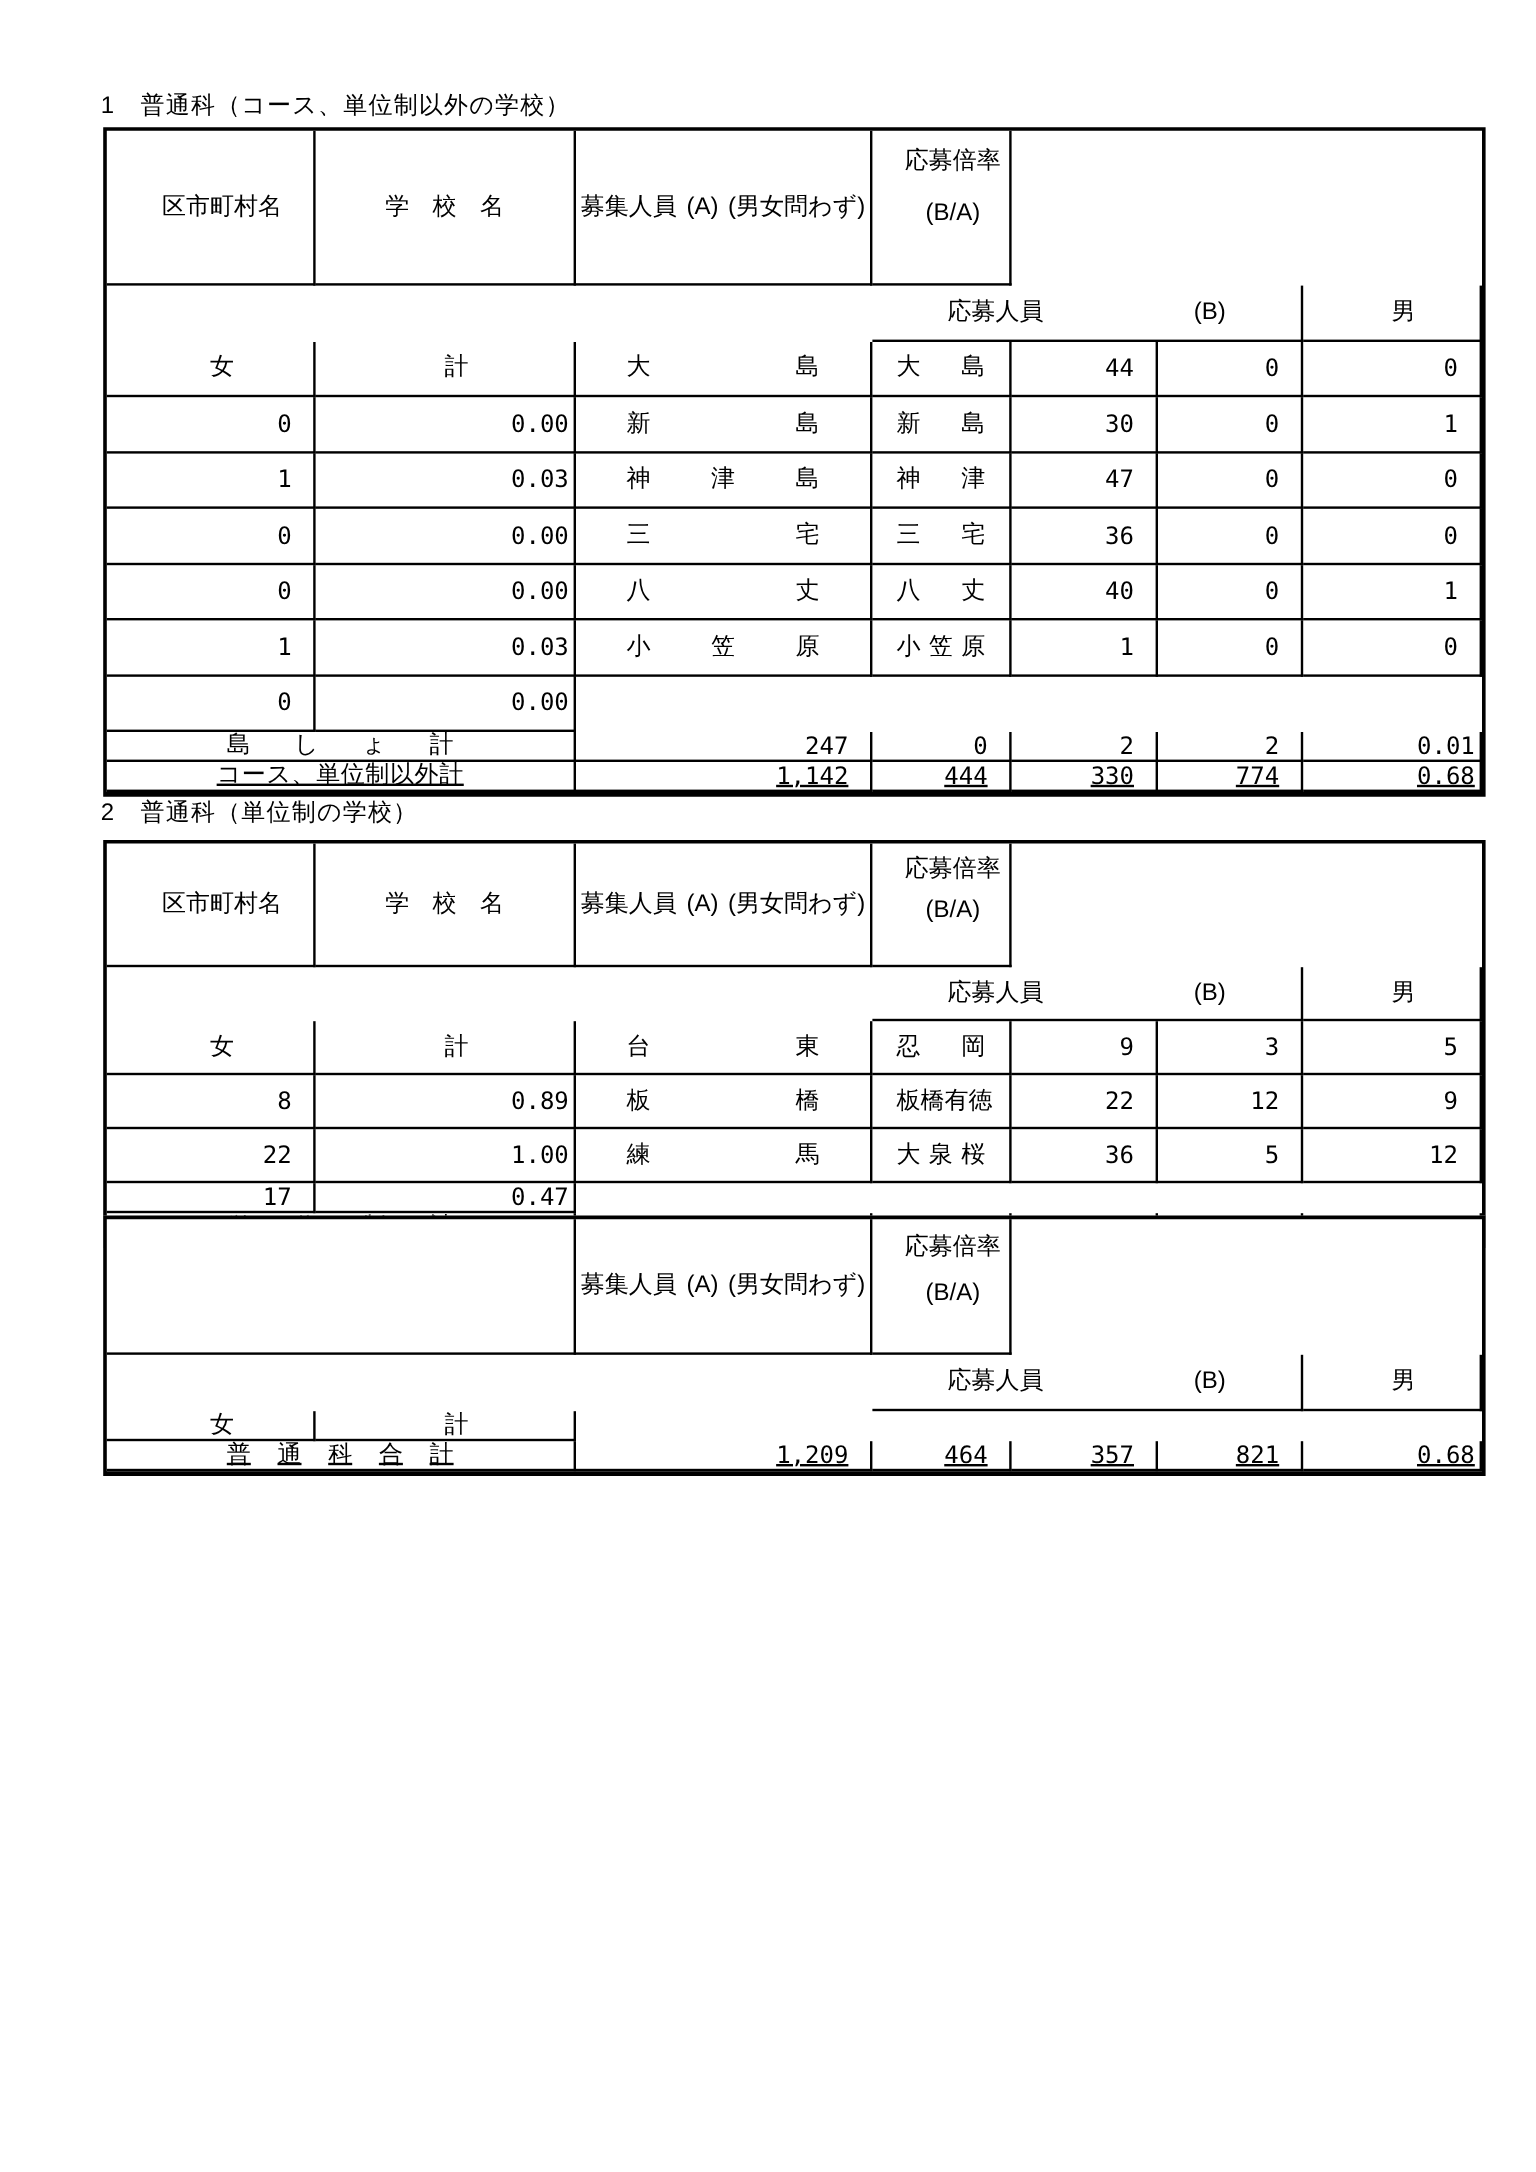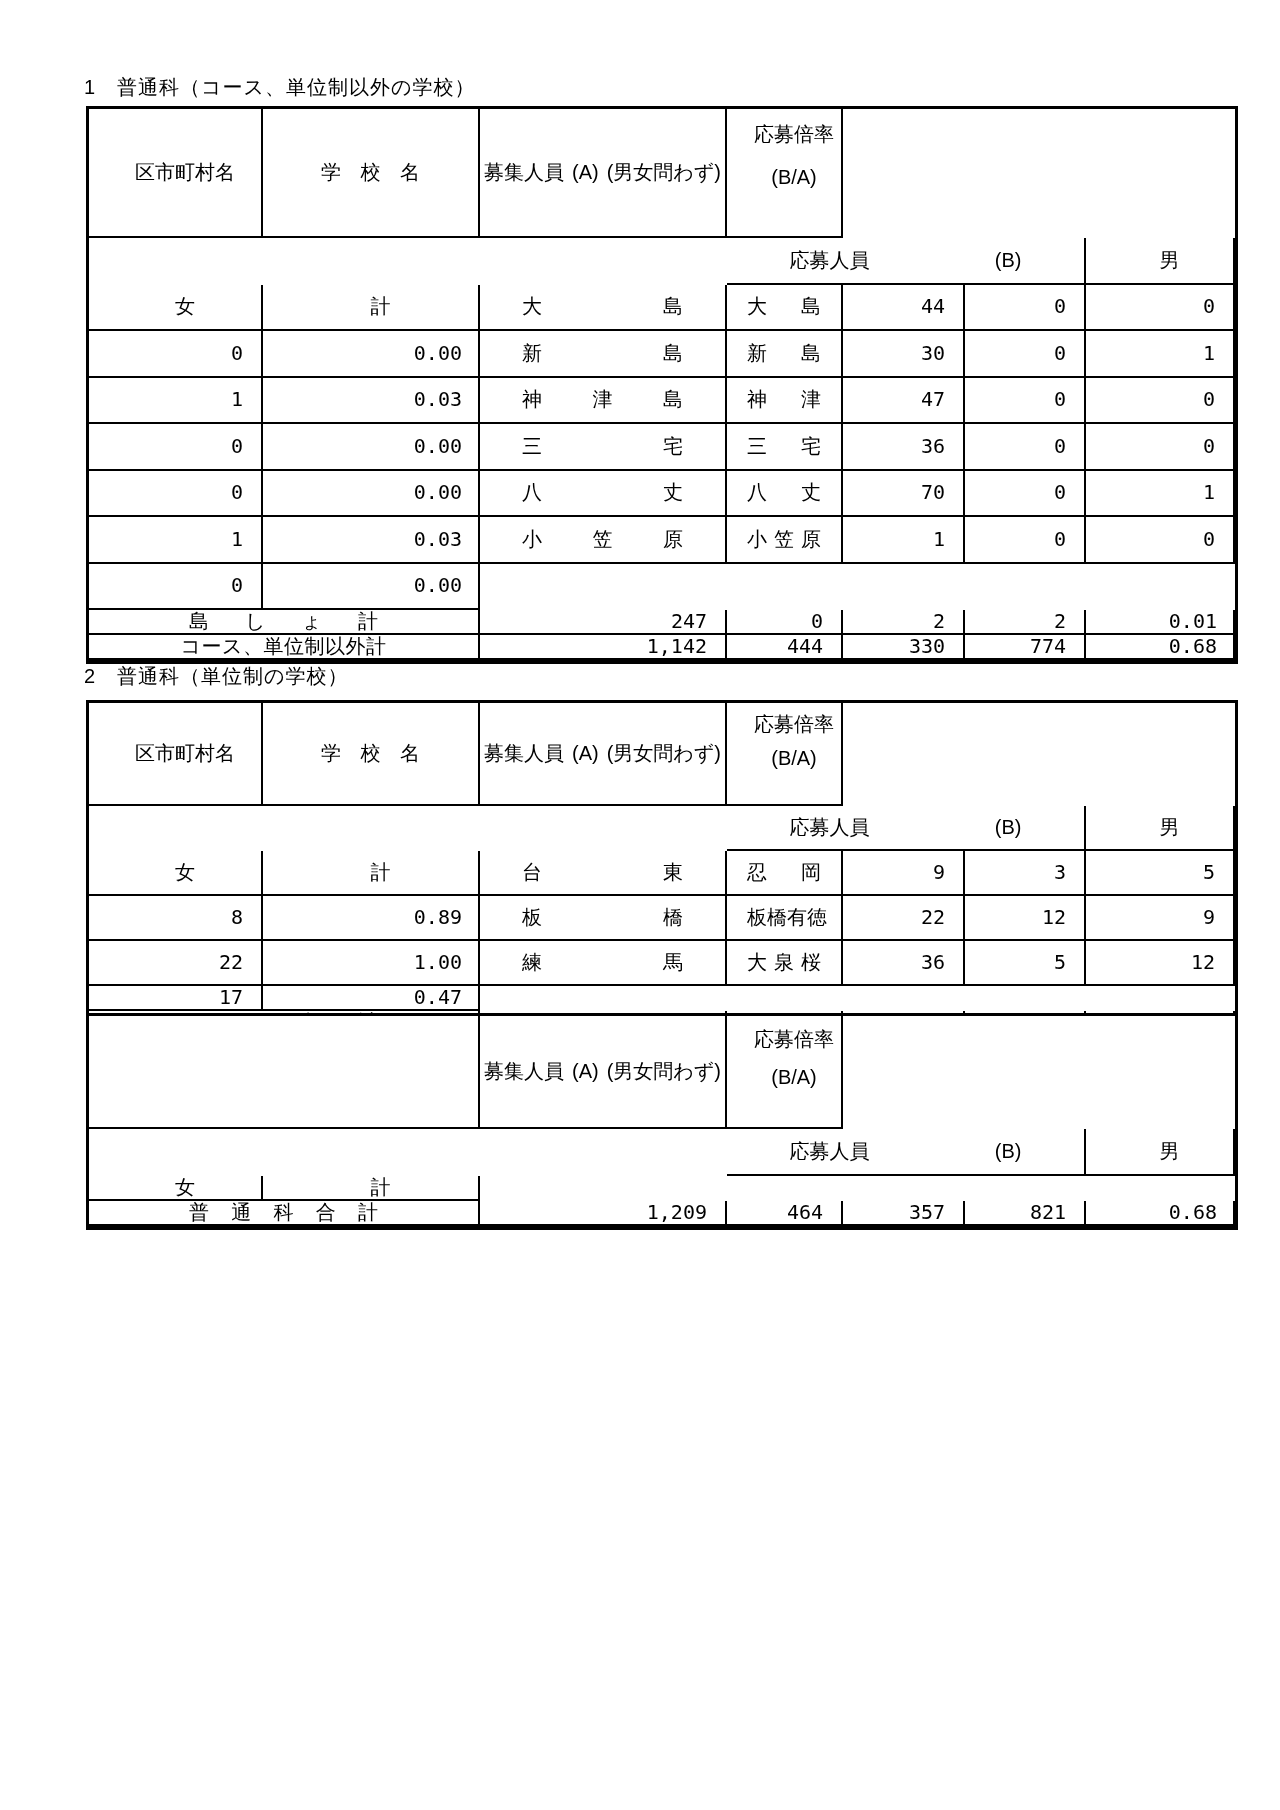--- a/index.html
+++ b/index.html
@@ -14,41 +14,41 @@
       grid-template-columns:174px 217px 247px 116px 122px 121px 149px;}
   .t1{top:106px;left:86px;--lh:43px;grid-template-rows:92px 37px repeat(8,46.5px);}
   .t2{top:700px;left:86px;--lh:34px;grid-template-rows:68px 35px repeat(4,45px);}
   .t3{top:1013px;left:86px;--lh:38px;grid-template-rows:78px 35px 47px;}
   .tb > div{box-sizing:border-box;display:flex;align-items:center;
             border-right:2px solid #000;border-bottom:2px solid #000;
             font-size:20px;line-height:1.15;overflow:hidden;}
   .br3{border-right-width:3px;}
   .br0{border-right:none;}
   .bb3{border-bottom-width:3px;}
-  .bb0{border-bottom:none;}
+  .bb0{border-bottom:none;text-decoration:underline;}
   .hc{justify-content:center;text-align:center;padding-left:20px;}
   .r13{grid-row:1/3;}
   .c47{grid-column:4/7;}
   .c13{grid-column:1/3;}
   
   .stack{justify-content:space-around;align-items:center;padding:3px 0;}
   .ratio-h{flex-direction:column;justify-content:flex-start;align-items:center;padding-top:4px;}
   .ratio-h span{display:block;line-height:var(--lh);}
   .sub-hd{font-size:20px;}
   
   [data-dist]{justify-content:space-between;}
   .c-dist{padding:0 42px;}
   .c-school{padding:0 20px;}
   .c-label{padding:0 100px;}
   .h-school{padding:0 58px;}
   .c-label-sm{justify-content:center;font-size:16px;letter-spacing:0.5px;}
   
   .num{justify-content:flex-end;padding-right:18px;
        font-family:"DejaVu Sans Mono",monospace;font-size:19px;}
-  .num-r{padding-right:16px;}
+  .num-r{padding-right:4px;}
   
   .logo{position:absolute;left:1152px;top:1768px;width:110px;height:40px;}
   .logo-text{font-family:"Liberation Sans",sans-serif;font-weight:bold;font-size:28px;
              letter-spacing:-1px;color:#8f8f8f;}
   .logo-ruby{position:absolute;left:64px;top:-6px;font-size:7px;color:#9b9b9b;letter-spacing:1px;}
 </style>
 </head>
 <body>
 
 <div class="page">
@@ -138,21 +138,21 @@
     <div class="br0 num num-r">0.00</div>
 
     <div class="br3 c-dist" data-dist="">
         <span>八</span>
         <span>丈</span>
       </div>
     <div class="br3 c-school" data-dist="">
         <span>八</span>
         <span>丈</span>
       </div>
-    <div class="br3 num">70</div>
+    <div class="br3 num">40</div>
     <div class="num">0</div>
     <div class="num">1</div>
     <div class="br3 num">1</div>
     <div class="br0 num num-r">0.03</div>
 
     <div class="br3 bb3 c-dist" data-dist="">
         <span>小</span>
         <span>笠</span>
         <span>原</span>
       </div>

